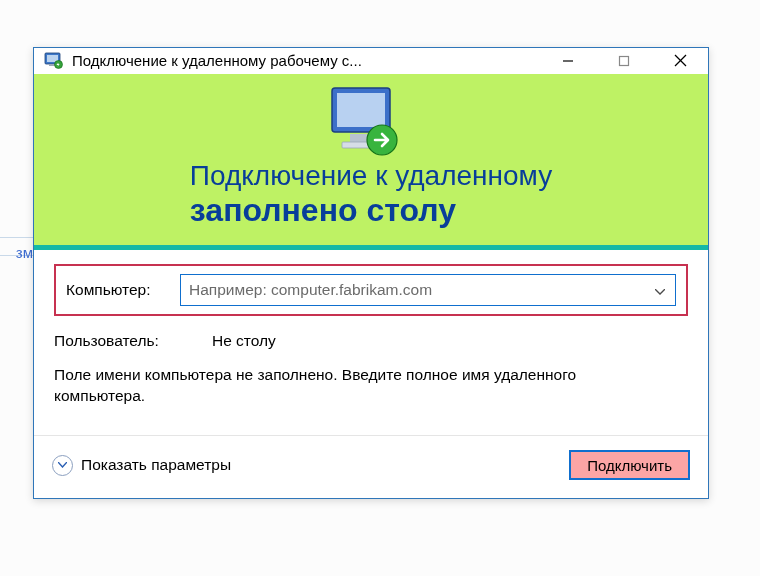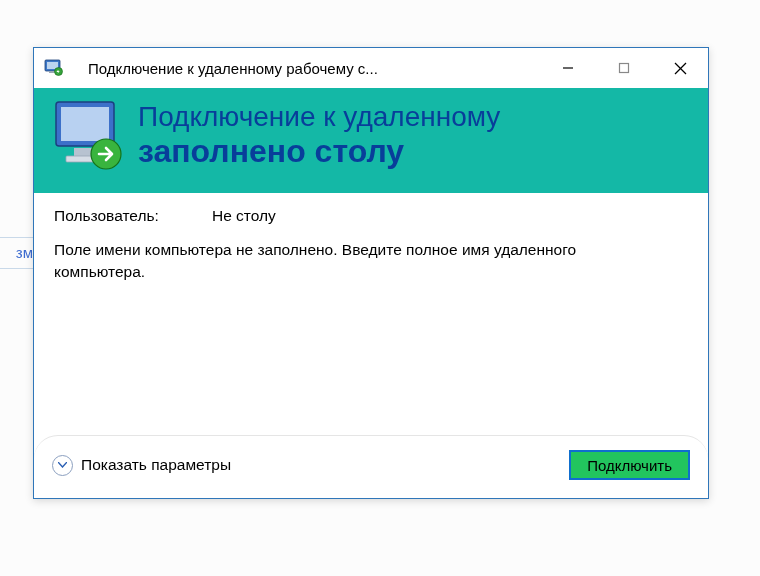--- a/index.html
+++ b/index.html
@@ -11,21 +11,21 @@
     font-family: "Segoe UI", Tahoma, Verdana, sans-serif;
     font-size: 14px;
     color: #000;
     overflow: hidden;
   }
   .bg-fragment-border {
     position: absolute;
     left: 0;
     top: 237px;
     width: 33px;
-    height: 32px;
+    height: 19px;
     border-top: 1px solid #c9d9e9;
     border-bottom: 1px solid #c9d9e9;
     color: #3c6bd0;
     font-size: 15px;
     line-height: 29px;
     padding-left: 0;
     text-align: right;
     box-sizing: border-box;
   }
 
@@ -43,21 +43,20 @@
     flex-direction: column;
   }
 
   
   .titlebar {
     height: 40px;
     display: flex;
     align-items: center;
     padding-left: 10px;
     background: #fff;
-    gap: 16px;
   }
   .titlebar-icon {
     width: 20px;
     height: 20px;
     margin-right: 8px;
     display: flex;
     align-items: center;
     justify-content: center;
   }
   .titlebar-title {
@@ -75,25 +74,26 @@
     display: flex;
     align-items: center;
     justify-content: center;
     font-family: inherit;
   }
   .win-btn svg { display:block; }
   .win-btn.close { width: 56px; }
 
   
   .header {
-    background: #14b8a6;
-    border-bottom: 3px solid #14b8a6;
+    background: #bef264;
+    border-bottom: 5px solid #14b8a6;
     padding: 8px 18px 16px 18px;
     display: flex;
     align-items: center;
+    flex-direction: column;
   }
   .header-icon {
     width: 74px;
     height: 78px;
     margin-right: 12px;
     flex-shrink: 0;
   }
   .header-text { display:flex; flex-direction:column; }
   .header-line1 {
     color: #083e9a;
@@ -152,21 +152,20 @@
     margin-bottom: 18px;
     max-width: 560px;
   }
 
   
   .footer {
     border-top: 1px solid #e5e5e5;
     padding: 14px 18px 18px 18px;
     display: flex;
     align-items: center;
-    border-radius: 24px;
   }
   .expand {
     display: flex;
     align-items: center;
     color: #000;
     font-size: 15.5px;
     cursor: default;
   }
   .expand .circle {
     width: 19px;
@@ -189,21 +188,21 @@
     font-family: inherit;
     display: flex;
     align-items: center;
     justify-content: center;
     margin-left: 10px;
     min-width: 104px;
     box-sizing: border-box;
   }
   .btn.primary {
     border: 2px solid #0f6fce;
-    background: #22c55e;
+    background: #fca5a5;
   }
 </style>
 </head>
 <body>
 
 <div class="bg-fragment-border">зм</div>
 
 <div class="dialog">
 
   <div class="titlebar">
@@ -248,20 +247,31 @@
         <path d="M47 58 L58 58 M54 52 L60 58 L54 64" fill="none" stroke="#fff" stroke-width="2.6" stroke-linecap="round" stroke-linejoin="round"></path>
       </svg>
     </div>
     <div class="header-text">
       <div class="header-line1">Подключение к удаленному</div>
       <div class="header-line2">заполнено столу</div>
     </div>
   </div>
 
   <div class="body">
+    <div class="field-row-outline">
+      <div class="field-label">Компьютер:</div>
+      <div class="combo">
+        <span>Например: computer.fabrikam.com</span>
+        <span class="caret">
+          <svg width="10" height="6">
+              <path d="M0 0 L5 5 L10 0" fill="none" stroke="#4a4a4a" stroke-width="1.3"></path>
+            </svg>
+        </span>
+      </div>
+    </div>
 
     <div class="user-row">
       <div class="user-label">Пользователь:</div>
       <div>Не столу</div>
     </div>
 
     <div class="hint">Поле имени компьютера не заполнено. Введите полное имя удаленного компьютера.</div>
   </div>
 
   <div class="footer">

